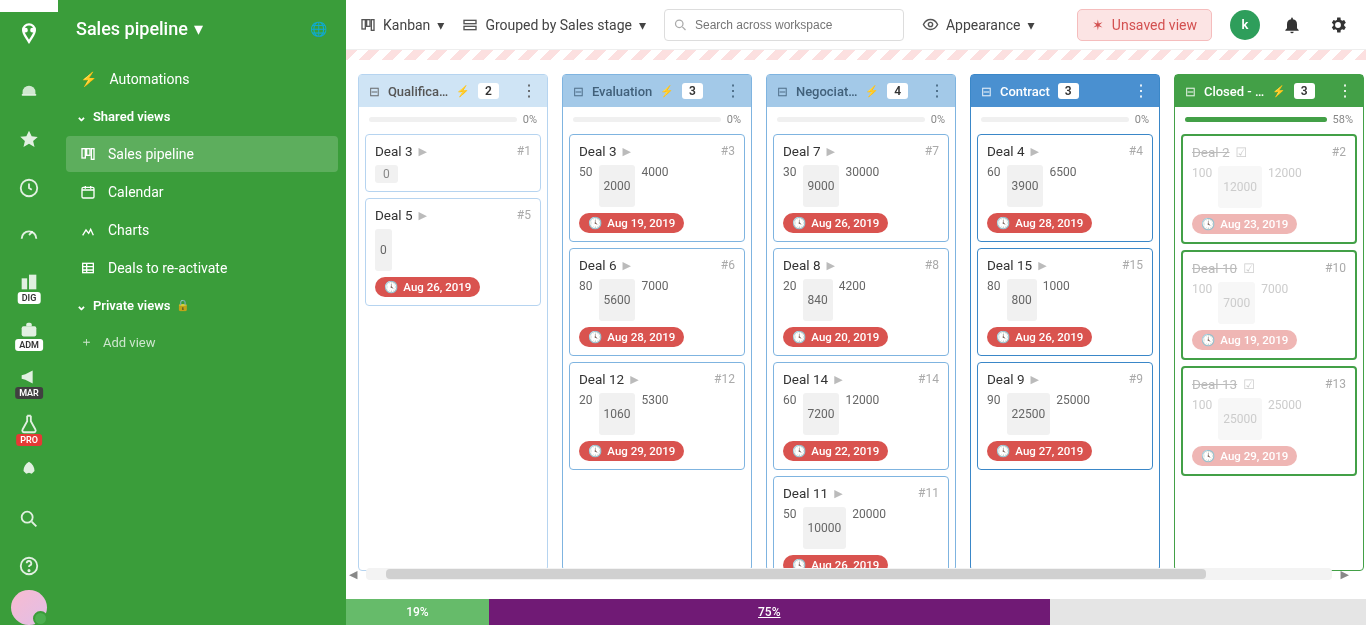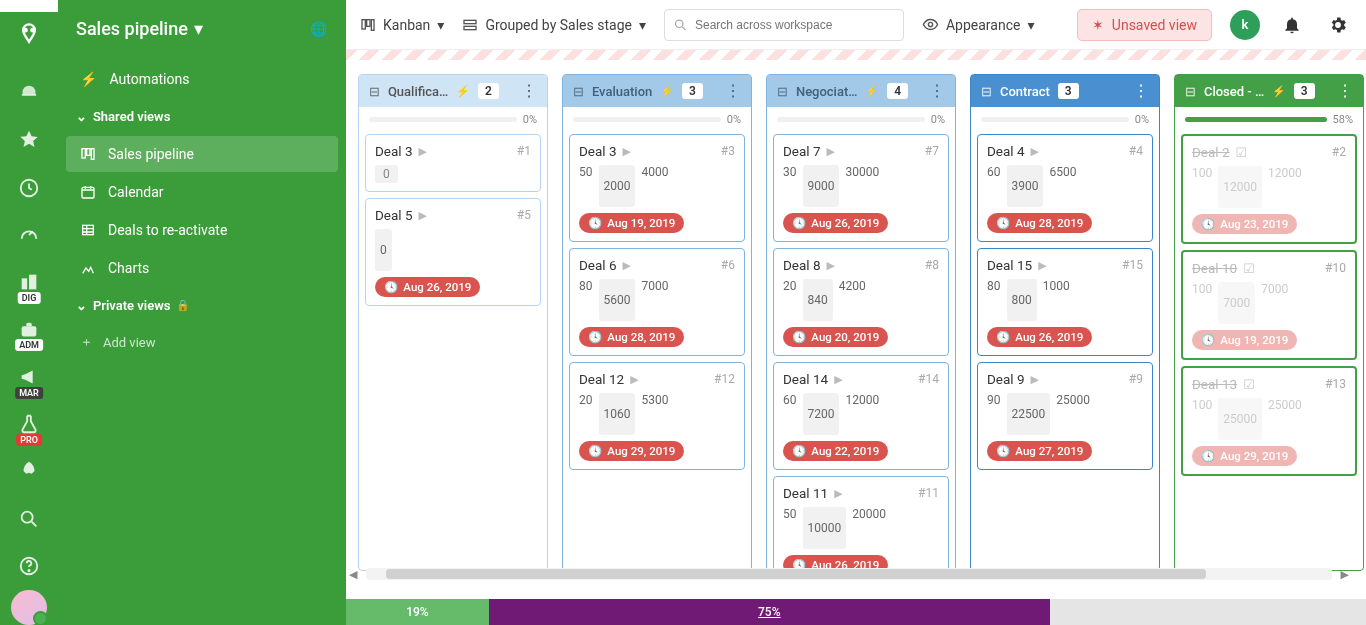--- a/index.html
+++ b/index.html
@@ -180,33 +180,33 @@
           <svg width="16" height="16" viewBox="0 0 24 24" fill="none" stroke="#fff" stroke-width="2">
             <rect x="3" y="5" width="18" height="16" rx="2"></rect>
             <path d="M3 9h18M8 3v4M16 3v4"></path>
           </svg>
         </span>
         <span>Calendar</span>
       </div>
       <div class="nav-item">
         <span>
           <svg width="16" height="16" viewBox="0 0 24 24" fill="none" stroke="#fff" stroke-width="2">
+            <path d="M4 20l5-8 4 5 3-6 4 9"></path>
+          </svg>
+        </span>
+        <span>Charts</span>
+      </div>
+      <div class="nav-item">
+        <span>
+          <svg width="16" height="16" viewBox="0 0 24 24" fill="none" stroke="#fff" stroke-width="2">
             <rect x="4" y="5" width="16" height="14"></rect>
             <path d="M4 10h16M4 15h16M10 5v14"></path>
           </svg>
         </span>
         <span>Deals to re-activate</span>
-      </div>
-      <div class="nav-item">
-        <span>
-          <svg width="16" height="16" viewBox="0 0 24 24" fill="none" stroke="#fff" stroke-width="2">
-            <path d="M4 20l5-8 4 5 3-6 4 9"></path>
-          </svg>
-        </span>
-        <span>Charts</span>
       </div>
     </div>
   <div class="section-head">
     <span>⌄</span>
     <span>Private views</span>
     <span style="font-size:11px;opacity:.8;">🔒</span>
   </div>
   <div class="add-view">
     <span>＋</span>
     <span>Add view</span>

